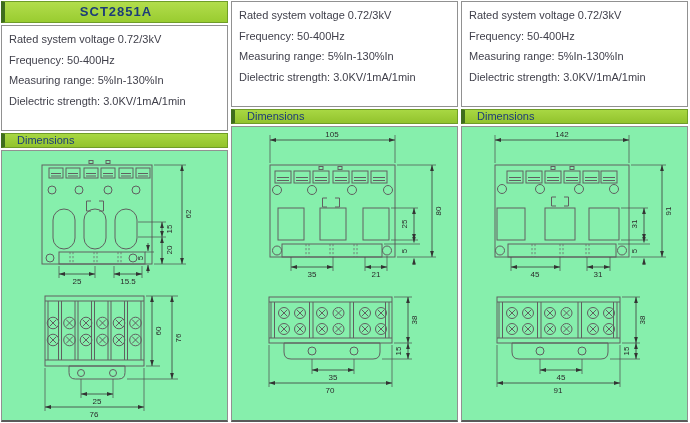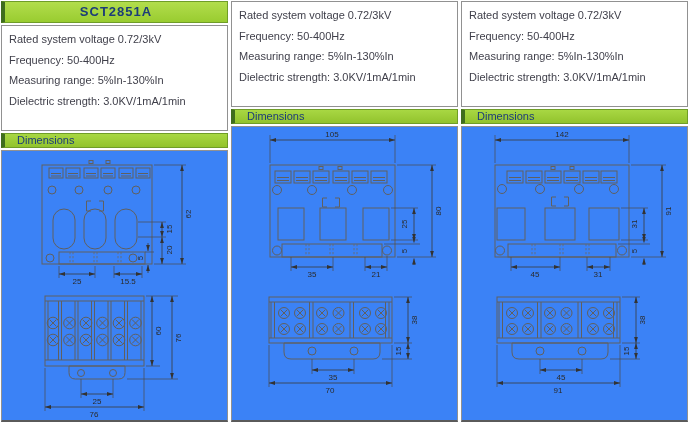--- a/index.html
+++ b/index.html
@@ -7,21 +7,21 @@
   .page{display:grid;grid-template-columns:227px 227px 227px;column-gap:3px;padding:1px 1px 0 1px;}
   .col{display:flex;flex-direction:column;height:421px;}
   .hdr{height:20px;line-height:20px;text-align:center;font-size:13px;font-weight:bold;letter-spacing:1px;
        color:#1c3c78;background:linear-gradient(#b2dd4c,#99cc30);
        border:1px solid #6f9d28;border-left:4px solid #3f6d1d;margin-bottom:2px;}
   .specs{height:101px;border:1px solid #919191;background:#fff;padding:3px 2px 0 7px;margin-bottom:2px;}
   .spec{font-size:11px;color:#3f3f4a;line-height:20.5px;white-space:nowrap;}
   .dimbar{height:13px;line-height:13px;font-size:11px;color:#1c3c78;
        background:linear-gradient(#a8d743,#92c32d);
        border:1px solid #6f9d28;border-left:4px solid #3f6d1d;padding-left:12px;margin-bottom:2px;}
-  .draw{flex:1;border:1px solid #919191;border-bottom:2px solid #5a5a5a;background:#3b82f6;overflow:hidden;}
+  .draw{flex:1;border:1px solid #919191;border-bottom:2px solid #5a5a5a;background:#86efac;overflow:hidden;}
   svg{display:block;margin:0 auto;}
   svg .ln{stroke:#606060;stroke-width:1;fill:none;}
   svg .dim{stroke:#3a3a3a;stroke-width:0.8;fill:none;}
   svg .ext{stroke:#4a4a4a;stroke-width:0.7;fill:none;}
   svg .dash{stroke:#6a6a6a;stroke-width:0.8;fill:none;stroke-dasharray:2.2,1.8;}
   svg text{font-family:"Liberation Sans",sans-serif;font-size:8px;fill:#2b2b2b;}
 </style>
 </head>
 <body>
 

